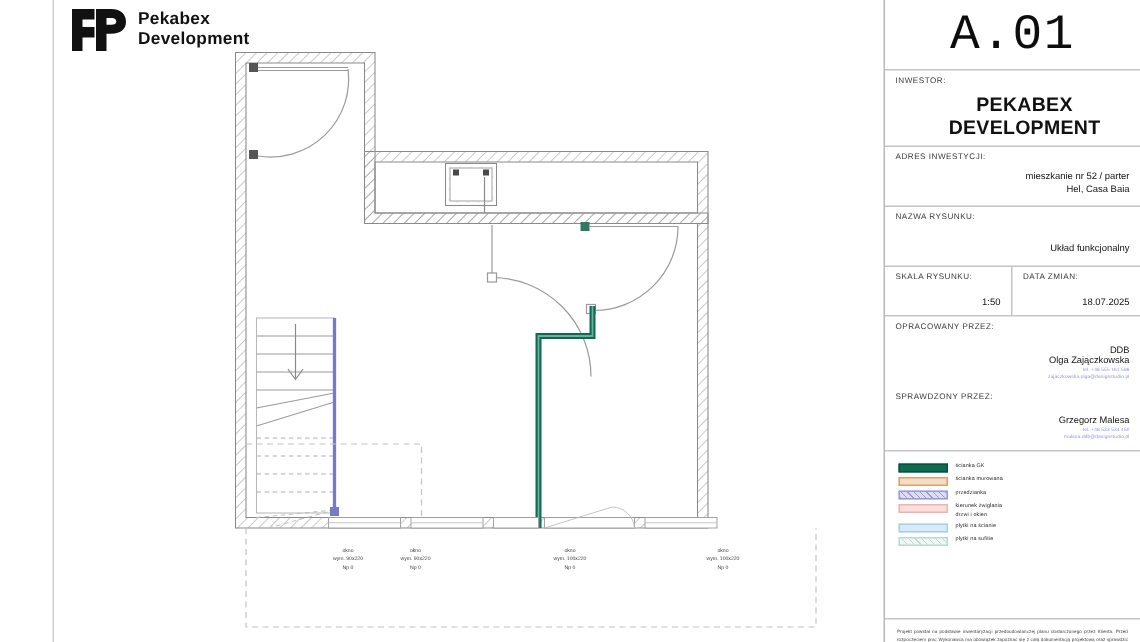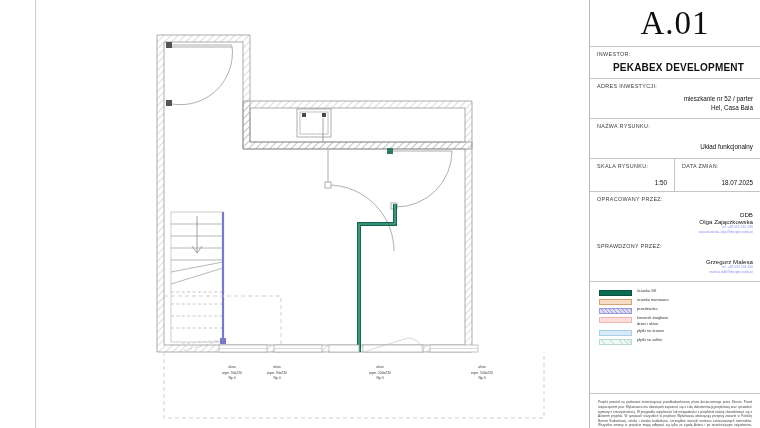--- a/index.html
+++ b/index.html
@@ -21,24 +21,24 @@
   
   .plan{position:absolute;left:36px;top:0;width:552px;height:428px;}
   .plan svg{display:block;}
 
   
   .tb{position:absolute;left:589px;top:0;width:171px;height:428px;
       border-left:1px solid #b9b9b9;background:#fff;box-sizing:border-box;}
   .tb-row{border-bottom:1px solid #c4c4c4;box-sizing:border-box;padding:4px 7px 5px 7px;position:relative;}
   .tb-code{height:46px;display:flex;align-items:center;justify-content:center;
            border-bottom:1px solid #c4c4c4;}
-  .tb-code span{font-family:Liberation Serif, serif;font-size:33px;letter-spacing:1px;color:#0d0d0d;}
+  .tb-code span{font-family:Liberation Mono, monospace;font-size:33px;letter-spacing:1px;color:#0d0d0d;}
   .lbl{font-size:5.4px;letter-spacing:.35px;color:#3a3a3a;text-transform:uppercase;}
   .val{font-size:6.3px;color:#111;text-align:right;margin-top:5px;}
-  .val.bold{font-weight:bold;font-size:10px;letter-spacing:.2px;text-align:left;padding-left:16px;}
+  .val.bold{font-weight:bold;font-size:13px;letter-spacing:.2px;text-align:center;padding-left:16px;}
   .val.two{line-height:1.5;}
   .micro{font-size:3.2px;color:#8d8df0;text-align:right;line-height:1.45;letter-spacing:.1px;}
   .tb-split{display:flex;border-bottom:1px solid #c4c4c4;}
   .tb-split>div{box-sizing:border-box;padding:4px 7px 5px 7px;}
   .tb-split>div:first-child{width:50%;border-right:1px solid #c4c4c4;}
   .tb-split>div:last-child{width:50%;}
   .nm{font-size:6.2px;color:#111;text-align:right;}
 
   
   .legend{padding:7px 7px 8px 9px;border-bottom:1px solid #c4c4c4;height:112px;box-sizing:border-box;}
@@ -51,20 +51,33 @@
   .disc{padding:6px 8px 6px 8px;border-bottom:1px solid #c4c4c4;}
   .disc p{margin:0;font-size:3.05px;line-height:1.5;text-align:justify;color:#3d3d3d;letter-spacing:.05px;}
 </style>
 </head>
 <body>
 
 <div class="sheet">
 
   <div class="frame-line"></div>
 
+  <div class="logo">
+    <div class="logo-mark">
+      <svg width="38" height="30" viewBox="0 0 38 30">
+        <path d="M1,1 L16,1 L16,8 L8,8 L8,13 L16,13 L16,20 L8,20 L8,29 L1,29 Z" fill="#111"></path>
+        <path d="M17,1 L27,1 C34,1 37,5 37,9.5 C37,14 34,17.5 27,17.5 L24,17.5 L24,11.5 L27,11.5
+                 C29.5,11.5 30.5,10.7 30.5,9.3 C30.5,7.9 29.5,7 27,7 L24,7 L24,29 L17,29 Z" fill="#111"></path>
+      </svg>
+    </div>
+    <div class="logo-text">
+      <div>Pekabex</div>
+      <div>Development</div>
+    </div>
+  </div>
 
   <div class="plan">
     <svg width="552" height="428" viewBox="0 0 552 428">
       <defs>
         <pattern id="wallhatch" width="5" height="5" patternTransform="rotate(45)" patternUnits="userSpaceOnUse">
           <line x1="0" y1="0" x2="0" y2="5" stroke="#9a9a9a" stroke-width="0.7"></line>
         </pattern>
         <pattern id="tilehatch" width="4" height="4" patternTransform="rotate(45)" patternUnits="userSpaceOnUse">
           <line x1="0" y1="0" x2="0" y2="4" stroke="#9a9ad4" stroke-width="0.6"></line>
         </pattern>

